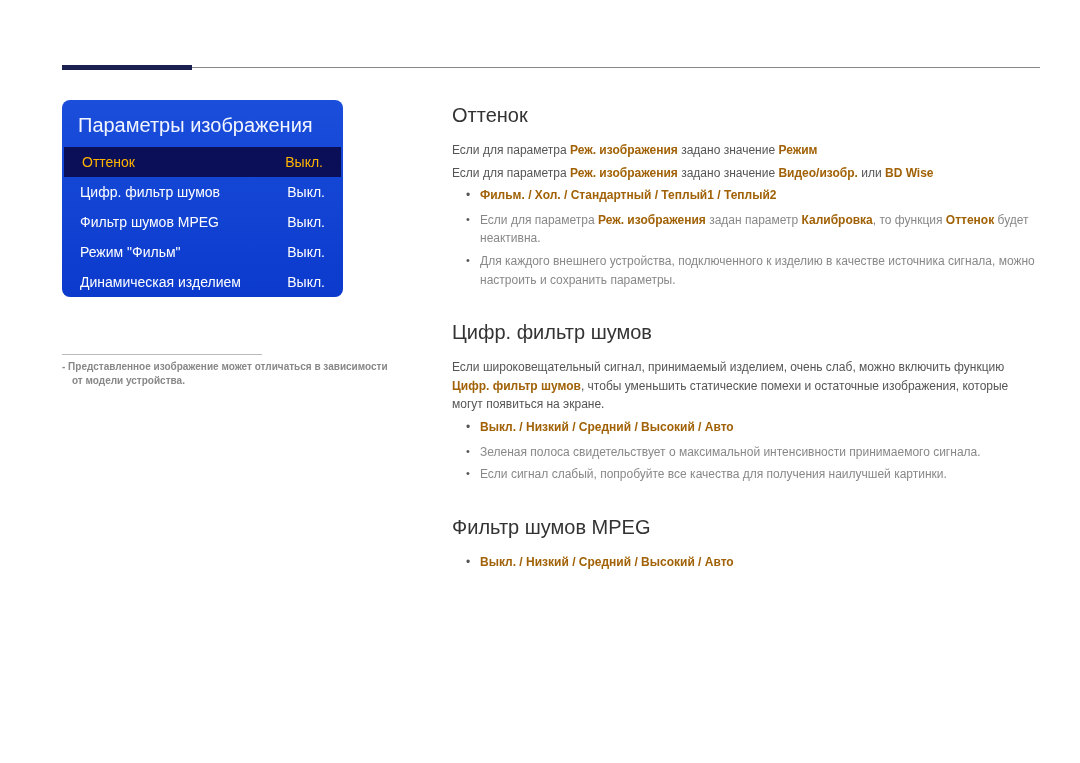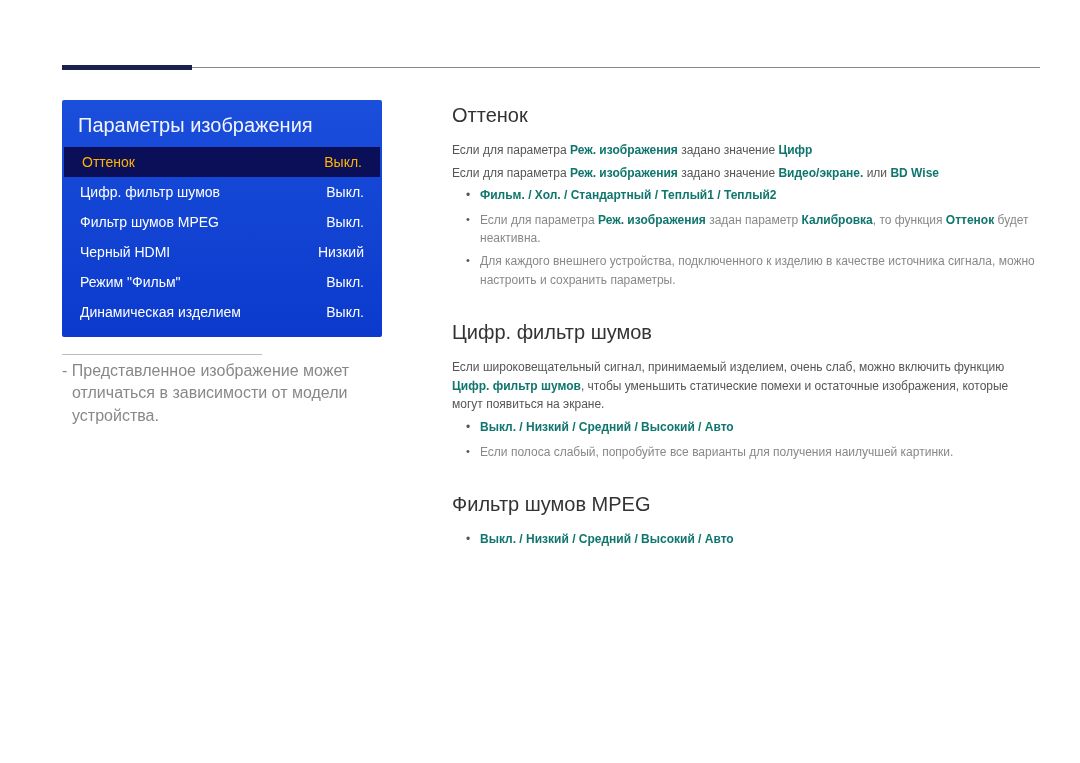--- a/index.html
+++ b/index.html
@@ -25,26 +25,25 @@
     left: 0;
     top: -2px;
     width: 130px;
     height: 5px;
     background: #1a2050;
   }
   .menu-panel {
     position: absolute;
     left: 62px;
     top: 100px;
-    width: 320px;
+    width: 281px;
     background: linear-gradient(#1a4edb, #0b3acc);
-    border-radius: 2px;
+    border-radius: 8px;
     color: #fff;
     font-size: 14px;
-    padding-bottom: 10px;
   }
   .menu-title {
     font-size: 20px;
     font-weight: 400;
     padding: 14px 16px 10px 16px;
     color: #f2f5ff;
   }
   .menu-row {
     display: flex;
     justify-content: space-between;
@@ -63,45 +62,46 @@
     top: 354px;
     width: 200px;
     height: 1px;
     background: #bbb;
   }
   .footnote {
     position: absolute;
     left: 62px;
     top: 360px;
     width: 333px;
-    font-size: 16px;
+    font-size: 10px;
     color: #888;
     line-height: 1.4;
     padding-left: 10px;
     text-indent: -10px;
+    font-weight: bold;
   }
   .footnote::before { content: "- "; color:#888; }
   .content {
     position: absolute;
     left: 452px;
     top: 100px;
     right: 44px;
     font-size: 12px;
     color: #555;
     line-height: 1.55;
   }
   .content h2 {
     font-size: 20px;
     font-weight: 400;
     color: #333;
     margin-bottom: 10px;
   }
   .content h2.sec2 { margin-top: 28px; }
   .content p { margin-bottom: 4px; }
-  .red { color: #0f766e; font-weight: bold; }
+  .red { color: #a16207; font-weight: bold; }
   .content ul { list-style: none; margin: 2px 0 6px 0; }
   .content ul li {
     padding-left: 28px;
     position: relative;
     margin-bottom: 4px;
   }
   .content ul li::before {
     content: "•";
     position: absolute;
     left: 14px;
@@ -137,64 +137,61 @@
   </div>
   <div class="menu-row">
     <span>Цифр. фильтр шумов</span>
     <span>Выкл.</span>
   </div>
   <div class="menu-row">
     <span>Фильтр шумов MPEG</span>
     <span>Выкл.</span>
   </div>
   <div class="menu-row">
-    <span>Черный HDMI</span>
-    <span>Низкий</span>
-  </div>
-  <div class="menu-row">
     <span>Режим "Фильм"</span>
     <span>Выкл.</span>
   </div>
   <div class="menu-row">
     <span>Динамическая изделием</span>
     <span>Выкл.</span>
   </div>
 </div>
 
 <div class="footnote-rule"></div>
 <div class="footnote">Представленное изображение может отличаться в зависимости от модели устройства.</div>
 
 <div class="content">
 
   <h2>Оттенок</h2>
   <p>
-    <span>Если для параметра </span><span class="red">Реж. изображения</span><span> задано значение </span><span class="red">Цифр</span>
+    <span>Если для параметра </span><span class="red">Реж. изображения</span><span> задано значение </span><span class="red">Режим</span>
   </p>
   <p>
-    <span>Если для параметра </span><span class="red">Реж. изображения</span><span> задано значение </span><span class="red">Видео/экране.</span><span> или </span><span class="red">BD Wise</span>
+    <span>Если для параметра </span><span class="red">Реж. изображения</span><span> задано значение </span><span class="red">Видео/изобр.</span><span> или </span><span class="red">BD Wise</span>
   </p>
   <ul>
       <li><span class="red">Фильм. / Хол. / Стандартный / Теплый1 / Теплый2</span></li>
     </ul>
   <ul class="dash-list">
     <li>
       <span>Если для параметра </span><span class="red">Реж. изображения</span><span> задан параметр </span><span class="red">Калибровка</span><span>, то функция </span><span class="red">Оттенок</span><span> будет неактивна.</span>
     </li>
     <li>Для каждого внешнего устройства, подключенного к изделию в качестве источника сигнала, можно настроить и сохранить параметры.</li>
   </ul>
 
   <h2 class="sec2">Цифр. фильтр шумов</h2>
   <p>
     <span>Если широковещательный сигнал, принимаемый изделием, очень слаб, можно включить функцию </span><span class="red">Цифр. фильтр шумов</span><span>, чтобы уменьшить статические помехи и остаточные изображения, которые могут появиться на экране.</span>
   </p>
   <ul>
       <li><span class="red">Выкл. / Низкий / Средний / Высокий / Авто</span></li>
     </ul>
   <ul class="dash-list">
-    <li>Если полоса слабый, попробуйте все варианты для получения наилучшей картинки.</li>
+    <li>Зеленая полоса свидетельствует о максимальной интенсивности принимаемого сигнала.</li>
+    <li>Если сигнал слабый, попробуйте все качества для получения наилучшей картинки.</li>
   </ul>
 
   <h2 class="sec2">Фильтр шумов MPEG</h2>
   <ul>
       <li><span class="red">Выкл. / Низкий / Средний / Высокий / Авто</span></li>
     </ul>
 
 </div>
 
 </body></html>

